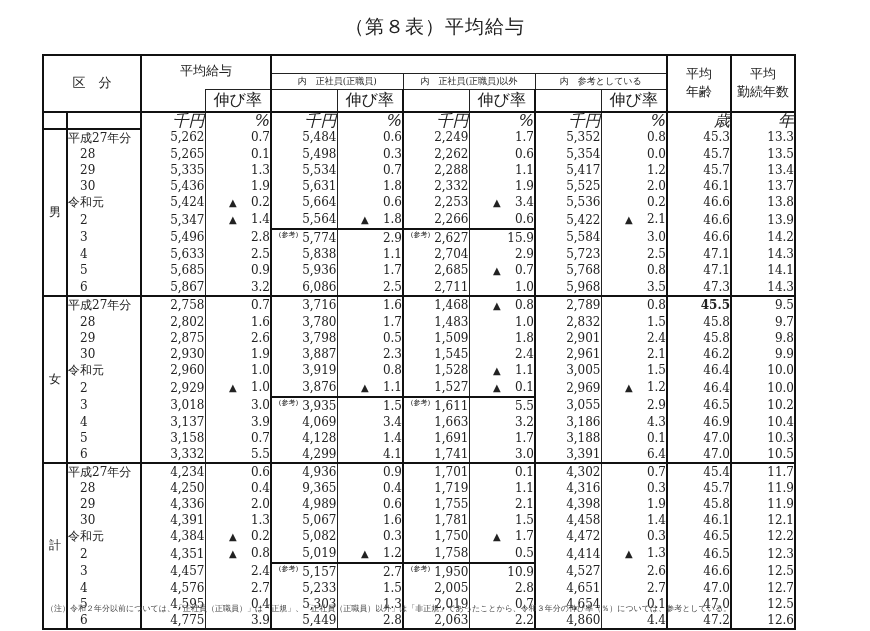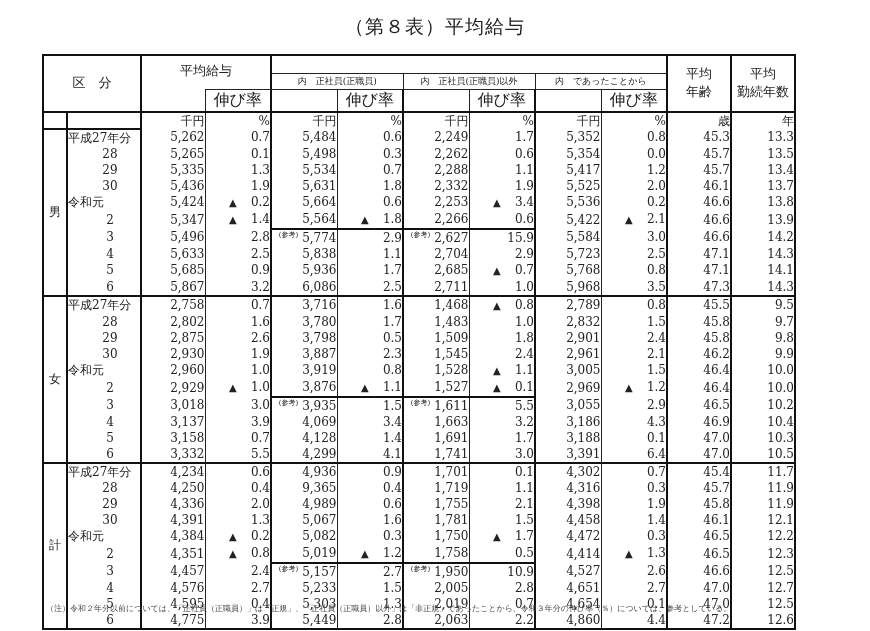--- a/index.html
+++ b/index.html
@@ -16,24 +16,24 @@
   .growth-h { font-size: 16px; border: 1.5px solid #222; text-align: center; }
   td.num { text-align: right; font-size: 12px; height: 16px; line-height: 16px;
            padding-right: 3px; white-space: nowrap; font-family: "DejaVu Serif", "Liberation Serif", serif; }
   .col-sep { border-right: 2px solid #111; }
   .thin-sep { border-right: 1px solid #222; }
   .left-edge { border-left: 2px solid #111; }
   .right-edge { border-right: 2px solid #111; }
   .sex { text-align: center; vertical-align: middle; font-size: 12px;
          border-left: 2px solid #111; border-right: 2px solid #111; border-top: 2px solid #111; border-bottom: 2px solid #111; }
   .yr { text-align: left; font-size: 12px; padding-left: 4px; white-space: nowrap; height: 16px; line-height: 16px; }
-  .yr.c { text-align: center; padding-left: 12px; }
+  .yr.c { text-align: left; padding-left: 12px; }
   .tri { font-size: 10px; display: inline-block; width: 22px; text-align: left; padding-left: 10px; }
   .ref { font-size: 7px; display: inline-block; vertical-align: top; line-height: 10px; margin-right: 4px; }
-  .unit td { font-size: 12px; }
+  .unit td { font-size: 16px; font-style: italic; }
   .brk { border-top: 2px solid #111 !important; }
   .note { position: absolute; left: 46px; top: 603px; font-size: 8px; color: #444; white-space: nowrap; }
 </style>
 </head>
 <body>
 
 <div class="title">（第８表）平均給与</div>
 
 <table class="main">
   <colgroup>
@@ -60,21 +60,21 @@
         <div>年齢</div>
       </th>
       <th class="hdr" rowspan="3">
         <div>平均</div>
         <div>勤続年数</div>
       </th>
     </tr>
     <tr style="height:16px">
       <th class="sub" colspan="2" style="border-left:2px solid #111;">内　正社員(正職員)</th>
       <th class="sub" colspan="2">内　正社員(正職員)以外</th>
-      <th class="sub" colspan="2">内　であったことから</th>
+      <th class="sub" colspan="2">内　参考としている</th>
     </tr>
     <tr style="height:18px">
       <th style="border-left:2px solid #111;border-bottom:2px solid #111;"></th>
       <th class="growth-h" style="border-bottom:2px solid #111;border-right:2px solid #111;">伸び率</th>
       <th style="border-bottom:2px solid #111;"></th>
       <th class="growth-h" style="border-bottom:2px solid #111;border-right:2px solid #111;">伸び率</th>
       <th style="border-bottom:2px solid #111;"></th>
       <th class="growth-h" style="border-bottom:2px solid #111;border-right:2px solid #111;">伸び率</th>
       <th style="border-bottom:2px solid #111;"></th>
       <th class="growth-h" style="border-bottom:2px solid #111;border-right:2px solid #111;">伸び率</th>
@@ -230,21 +230,21 @@
         <td class="sex" rowspan="10">女</td>
         <td class="yr" style="border-right: 2px solid rgb(17, 17, 17); border-top: 2px solid rgb(17, 17, 17);">平成27年分</td>
         <td class="num thin-sep" style="border-top: 2px solid rgb(17, 17, 17);"><span>2,758</span></td>
         <td class="num col-sep" style="border-top: 2px solid rgb(17, 17, 17);"><span>0.7</span></td>
         <td class="num thin-sep" style="border-top: 2px solid rgb(17, 17, 17);"><span>3,716</span></td>
         <td class="num col-sep" style="border-top: 2px solid rgb(17, 17, 17);"><span>1.6</span></td>
         <td class="num thin-sep" style="border-top: 2px solid rgb(17, 17, 17);"><span>1,468</span></td>
         <td class="num col-sep" style="border-top: 2px solid rgb(17, 17, 17);"><span class="tri">▲</span><span>0.8</span></td>
         <td class="num thin-sep" style="border-top: 2px solid rgb(17, 17, 17);"><span>2,789</span></td>
         <td class="num col-sep" style="border-top: 2px solid rgb(17, 17, 17);"><span>0.8</span></td>
-        <td class="num col-sep" style="border-top: 2px solid rgb(17, 17, 17);"><span>45.5</span></td>
+        <td class="num col-sep" style="border-top: 2px solid rgb(17, 17, 17); font-weight: bold;"><span>45.5</span></td>
         <td class="num right-edge" style="border-top: 2px solid rgb(17, 17, 17);"><span>9.5</span></td>
       </tr>
       <tr>
         <td class="yr c" style="border-right: 2px solid rgb(17, 17, 17);">28</td>
         <td class="num thin-sep"><span>2,802</span></td>
         <td class="num col-sep"><span>1.6</span></td>
         <td class="num thin-sep"><span>3,780</span></td>
         <td class="num col-sep"><span>1.7</span></td>
         <td class="num thin-sep"><span>1,483</span></td>
         <td class="num col-sep"><span>1.0</span></td>

